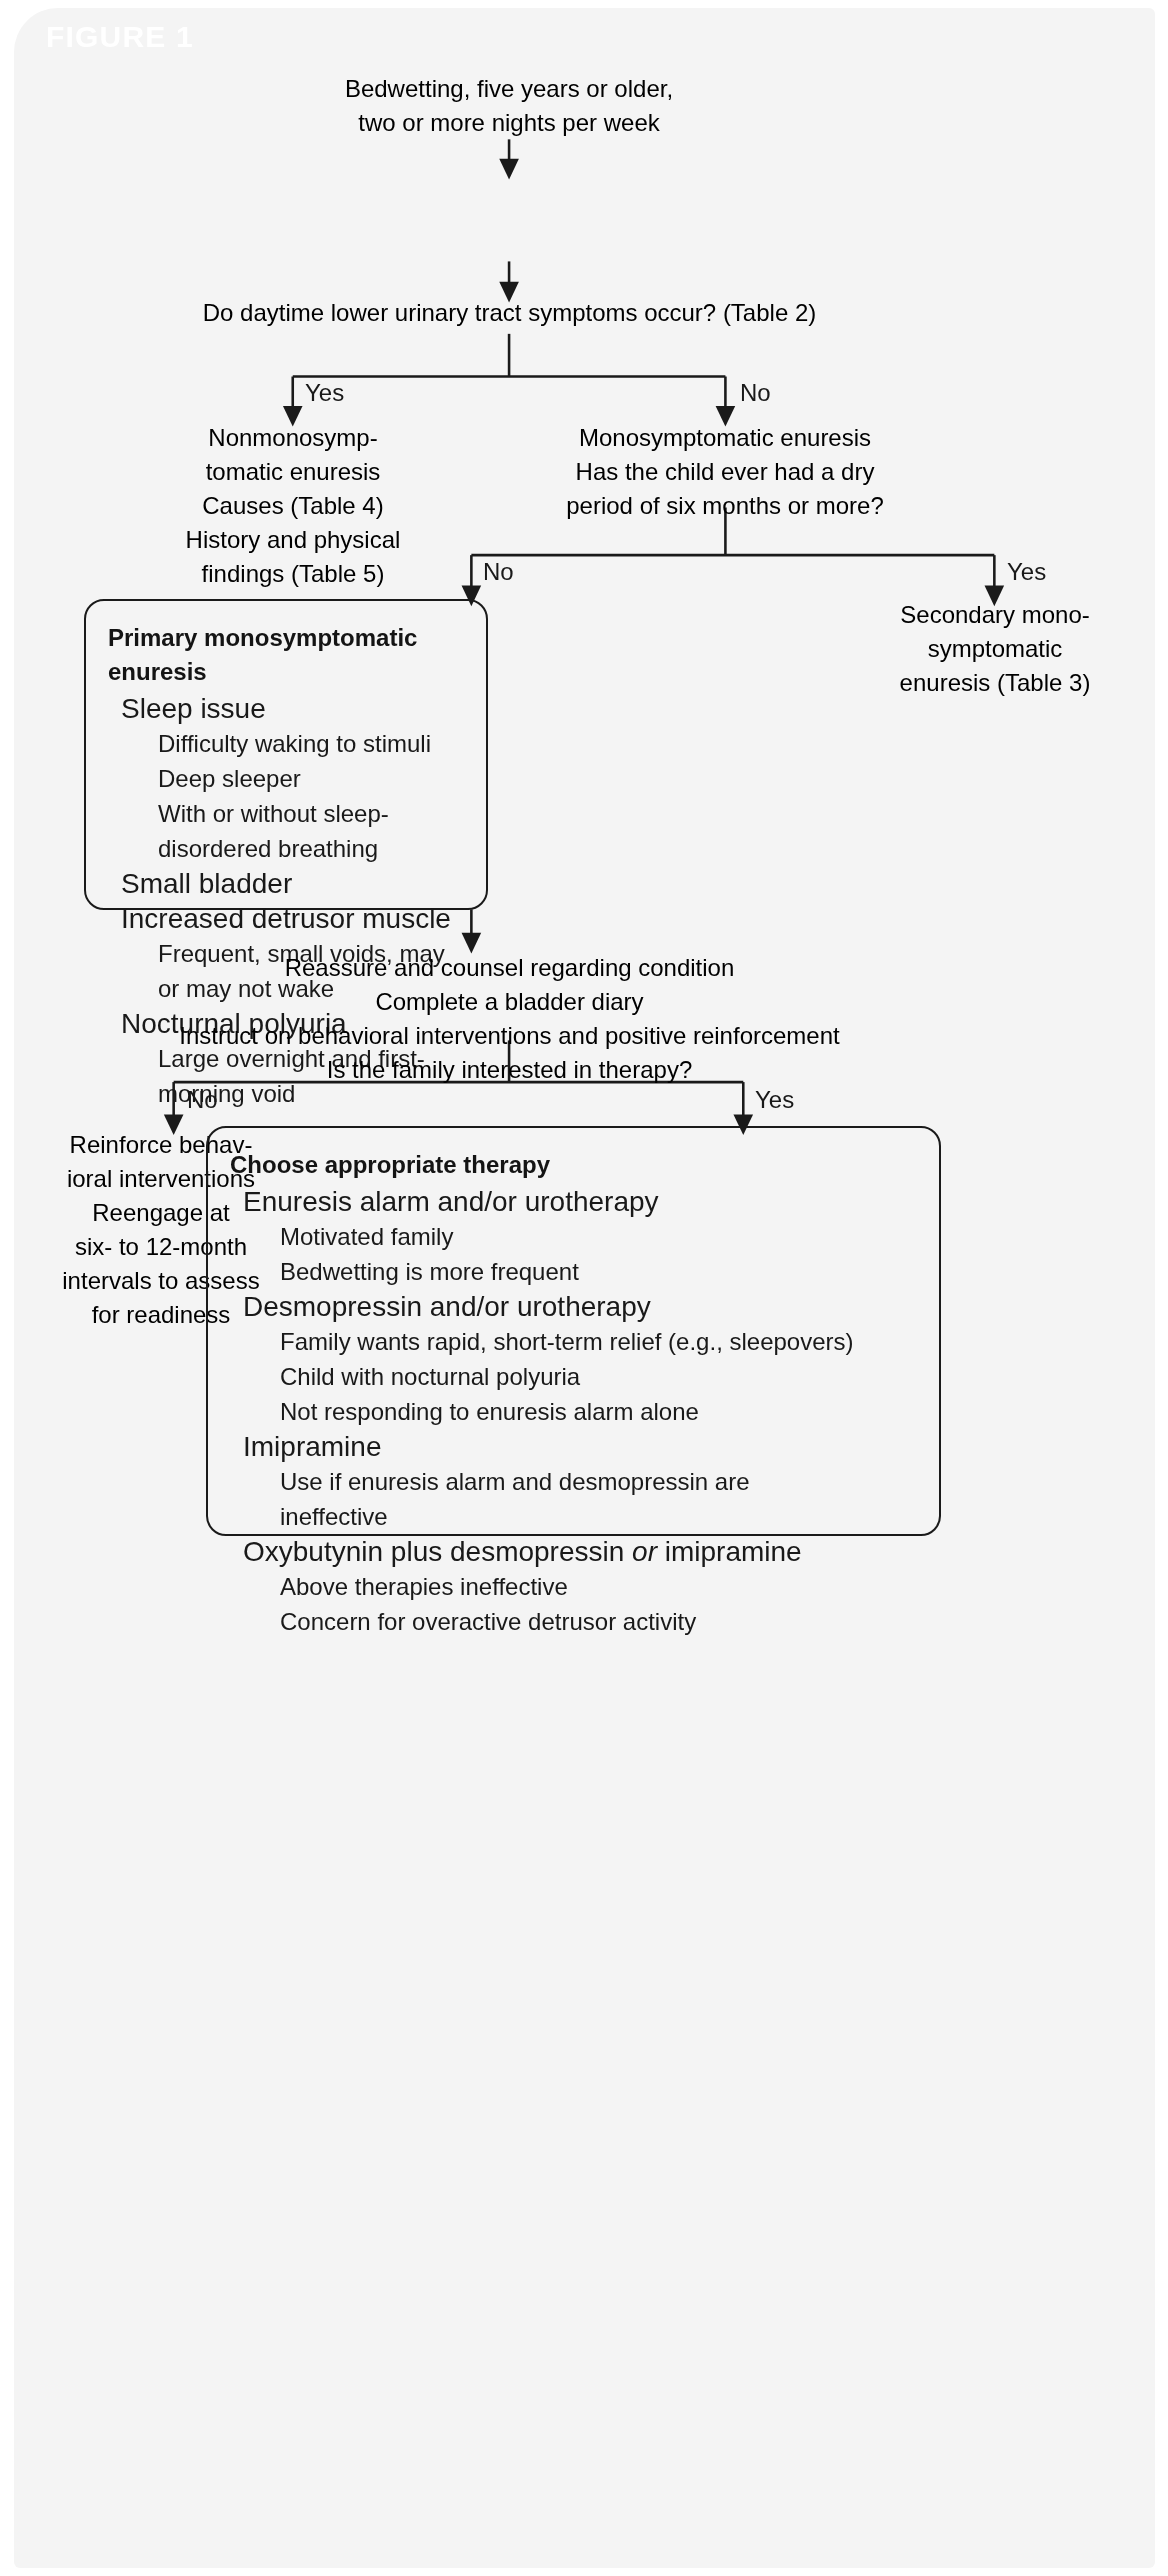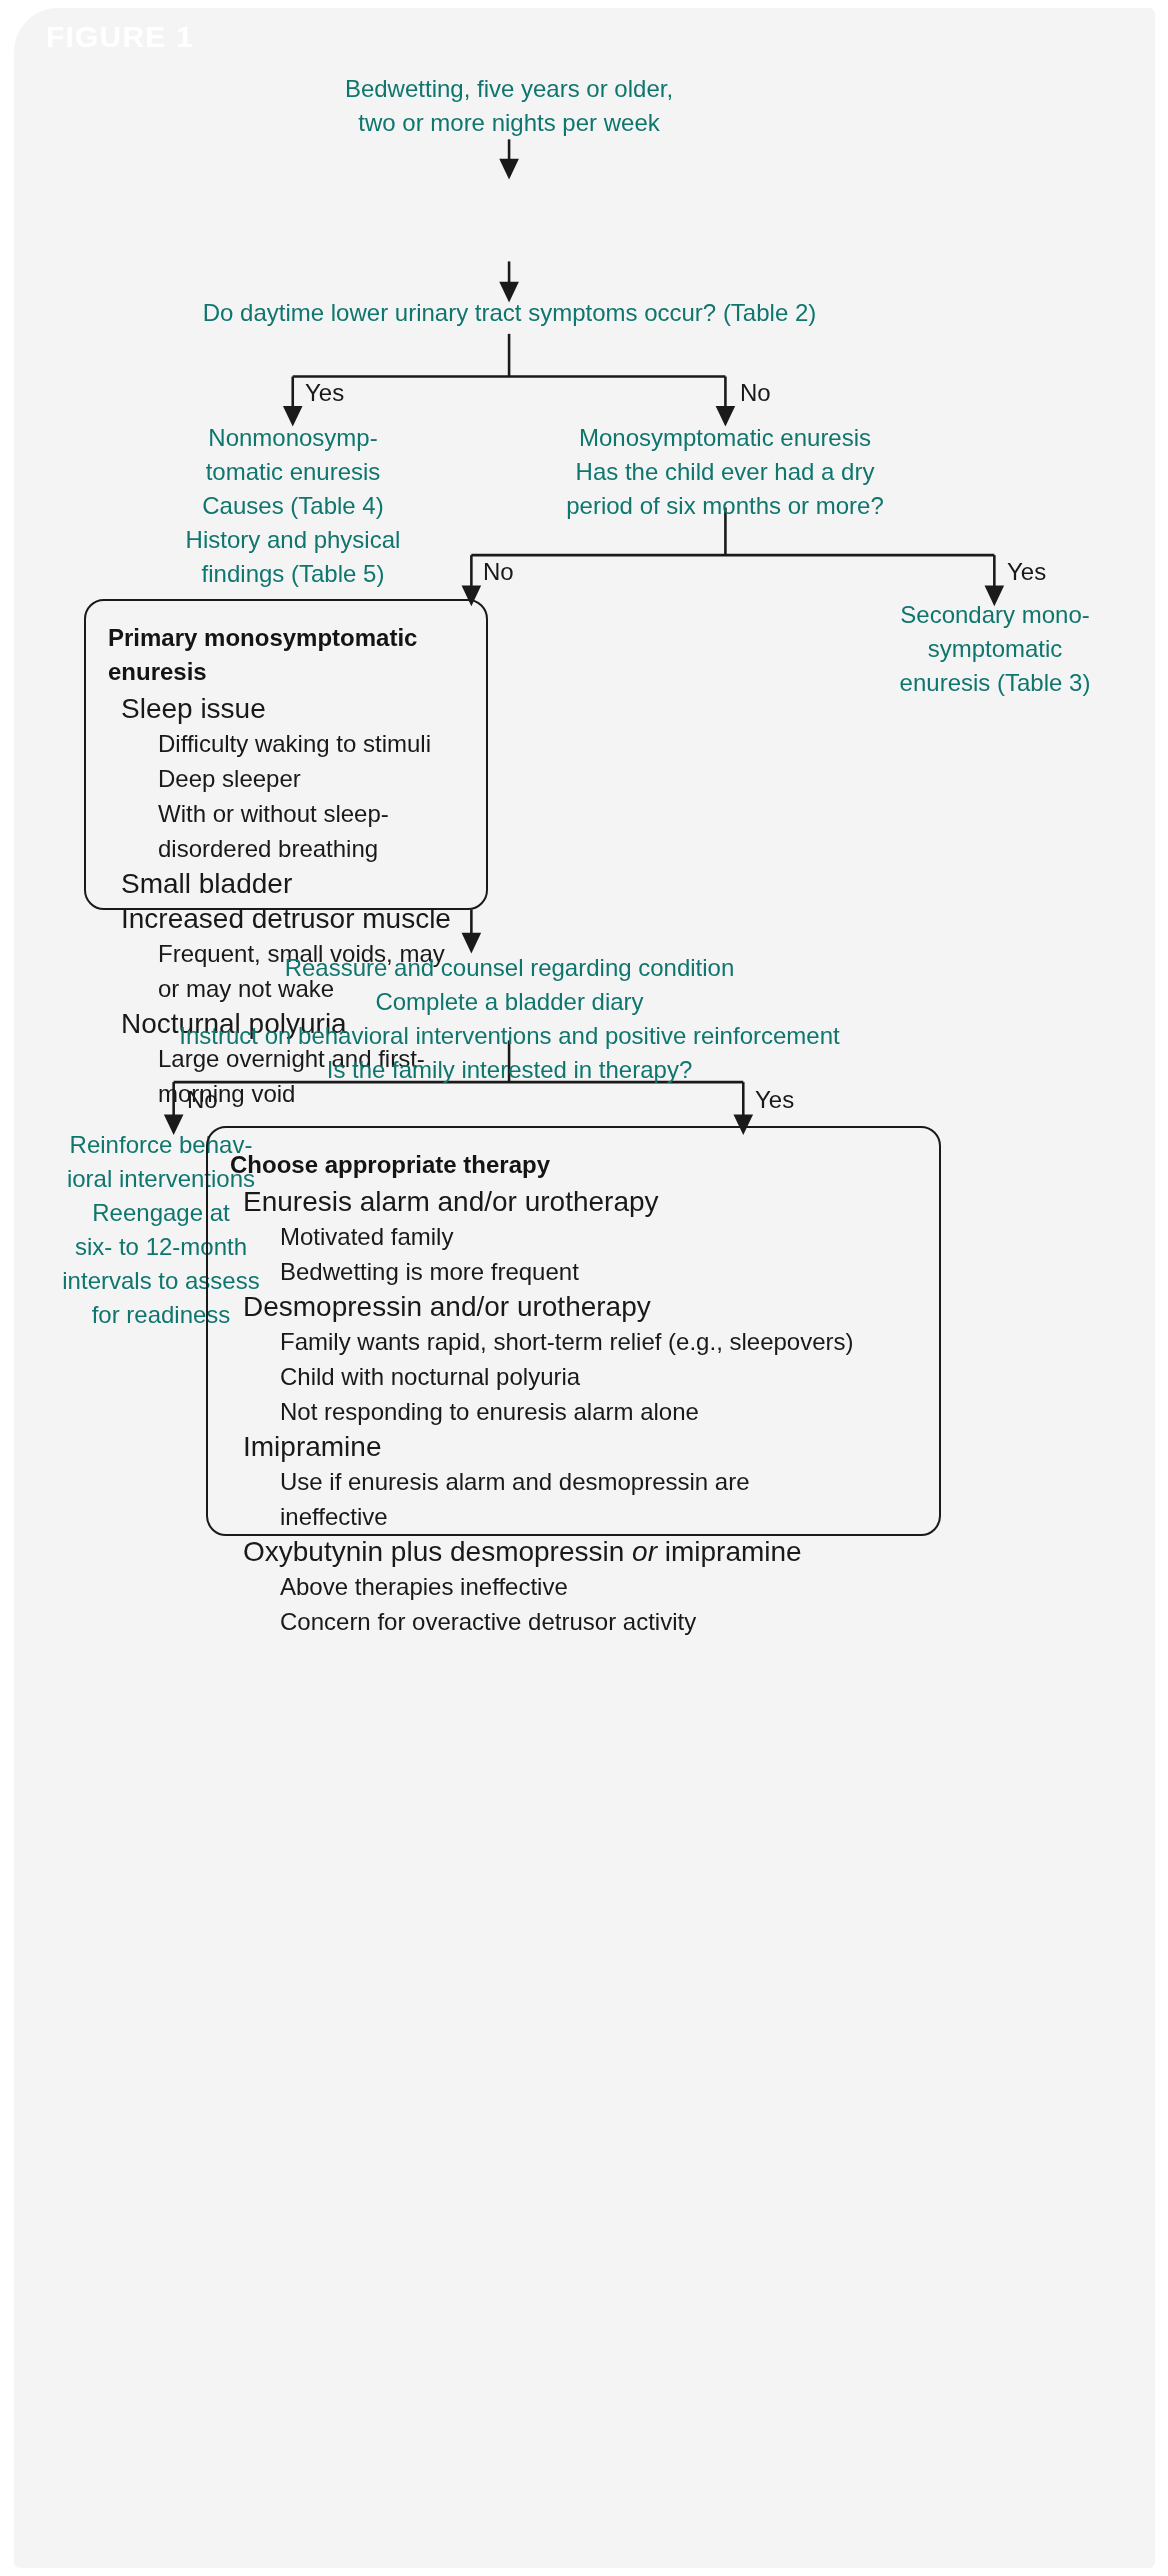--- a/index.html
+++ b/index.html
@@ -42,21 +42,21 @@
     position: absolute;
     left: 0;
     top: 0;
     width: 1168px;
     height: 2576px;
     pointer-events: none;
   }
   
   .node {
     position: absolute;
-    color: #0f766e;
+    color: #000000;
     font-size: 24px;
     line-height: 34px;
     font-family: "Liberation Sans", sans-serif;
     white-space: pre-line;
   }
   .node.center { text-align: center; }
 
   .edge-label {
     position: absolute;
     color: #191919;

